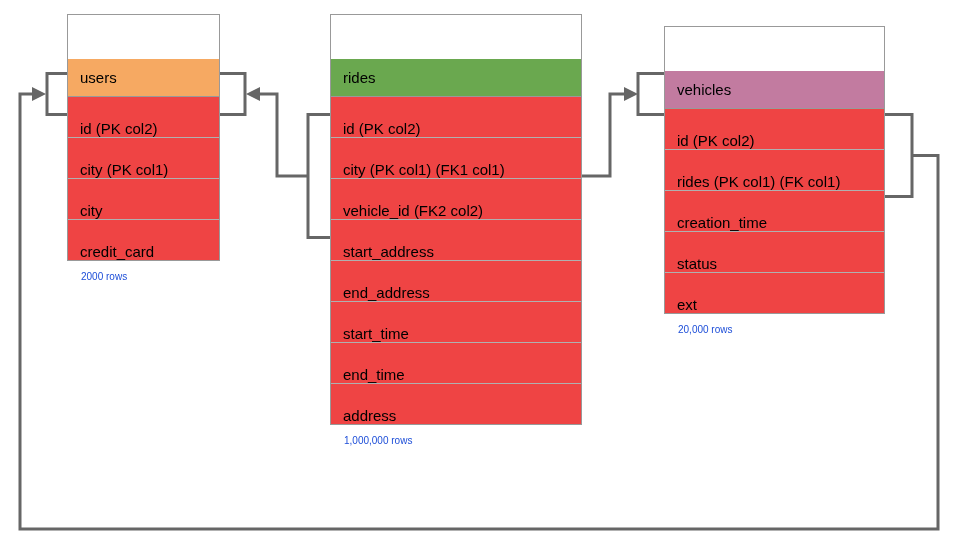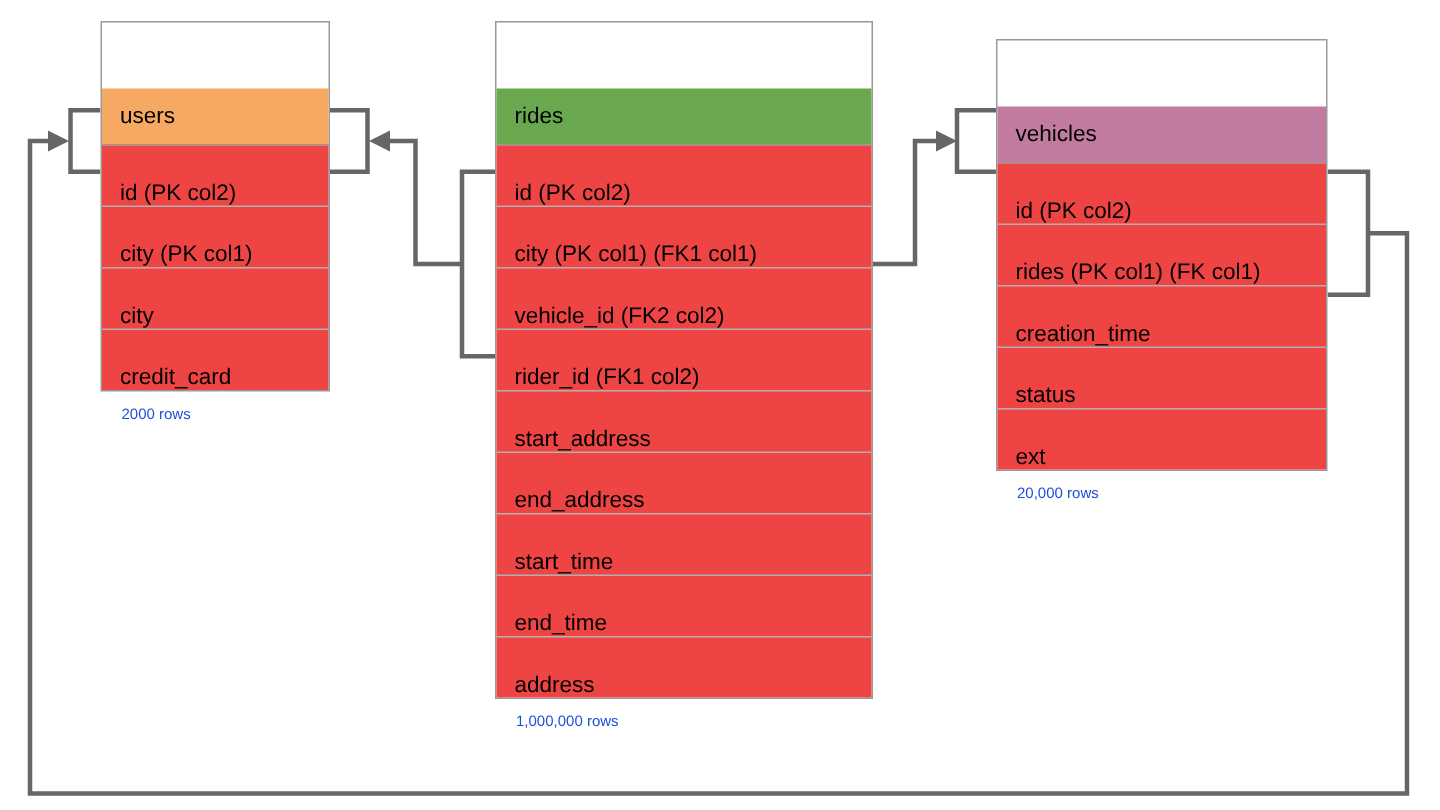--- a/index.html
+++ b/index.html
@@ -96,23 +96,20 @@
 
           <div class="row">
             <span>city (PK col1) (FK1 col1)</span>
           </div>
 
 
           <div class="row">
             <span>vehicle_id (FK2 col2)</span>
           </div>
 
-          <div class="row">
-            <span>rider_id (FK1 col2)</span>
-          </div>
 
           <div class="row">
             <span>start_address</span>
           </div>
 
           <div class="row">
             <span>end_address</span>
           </div>
 
           <div class="row">

